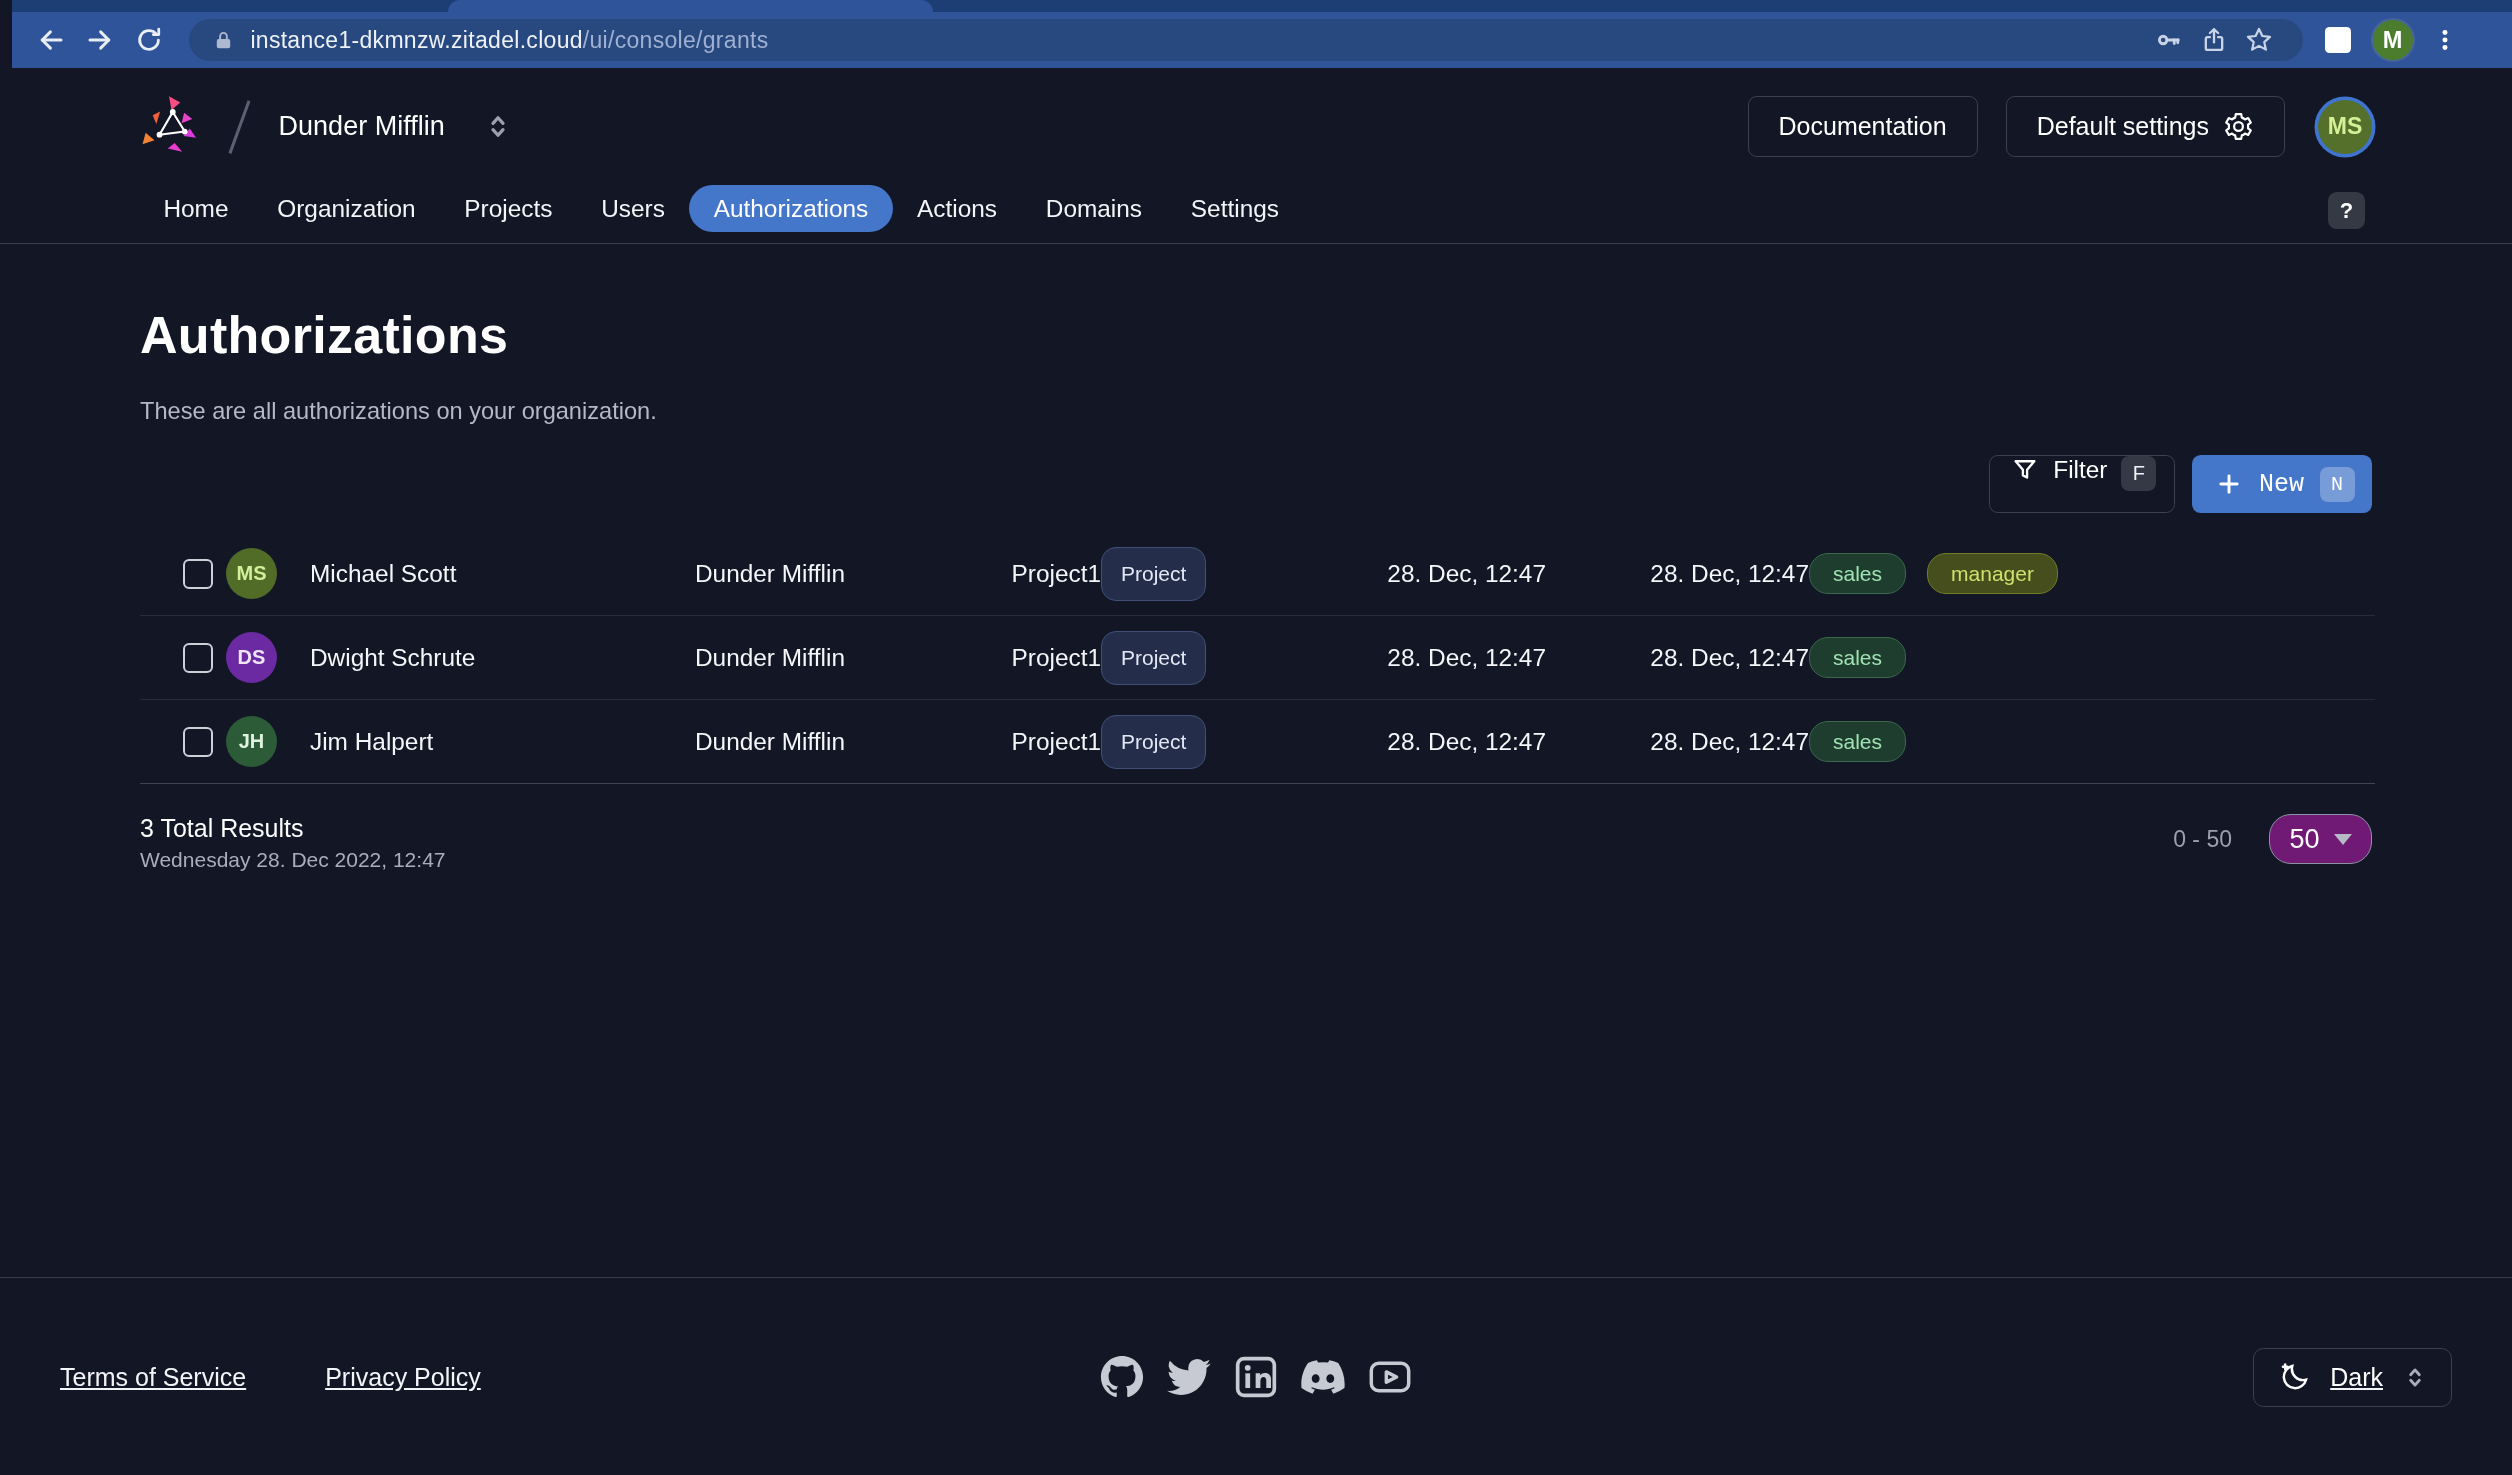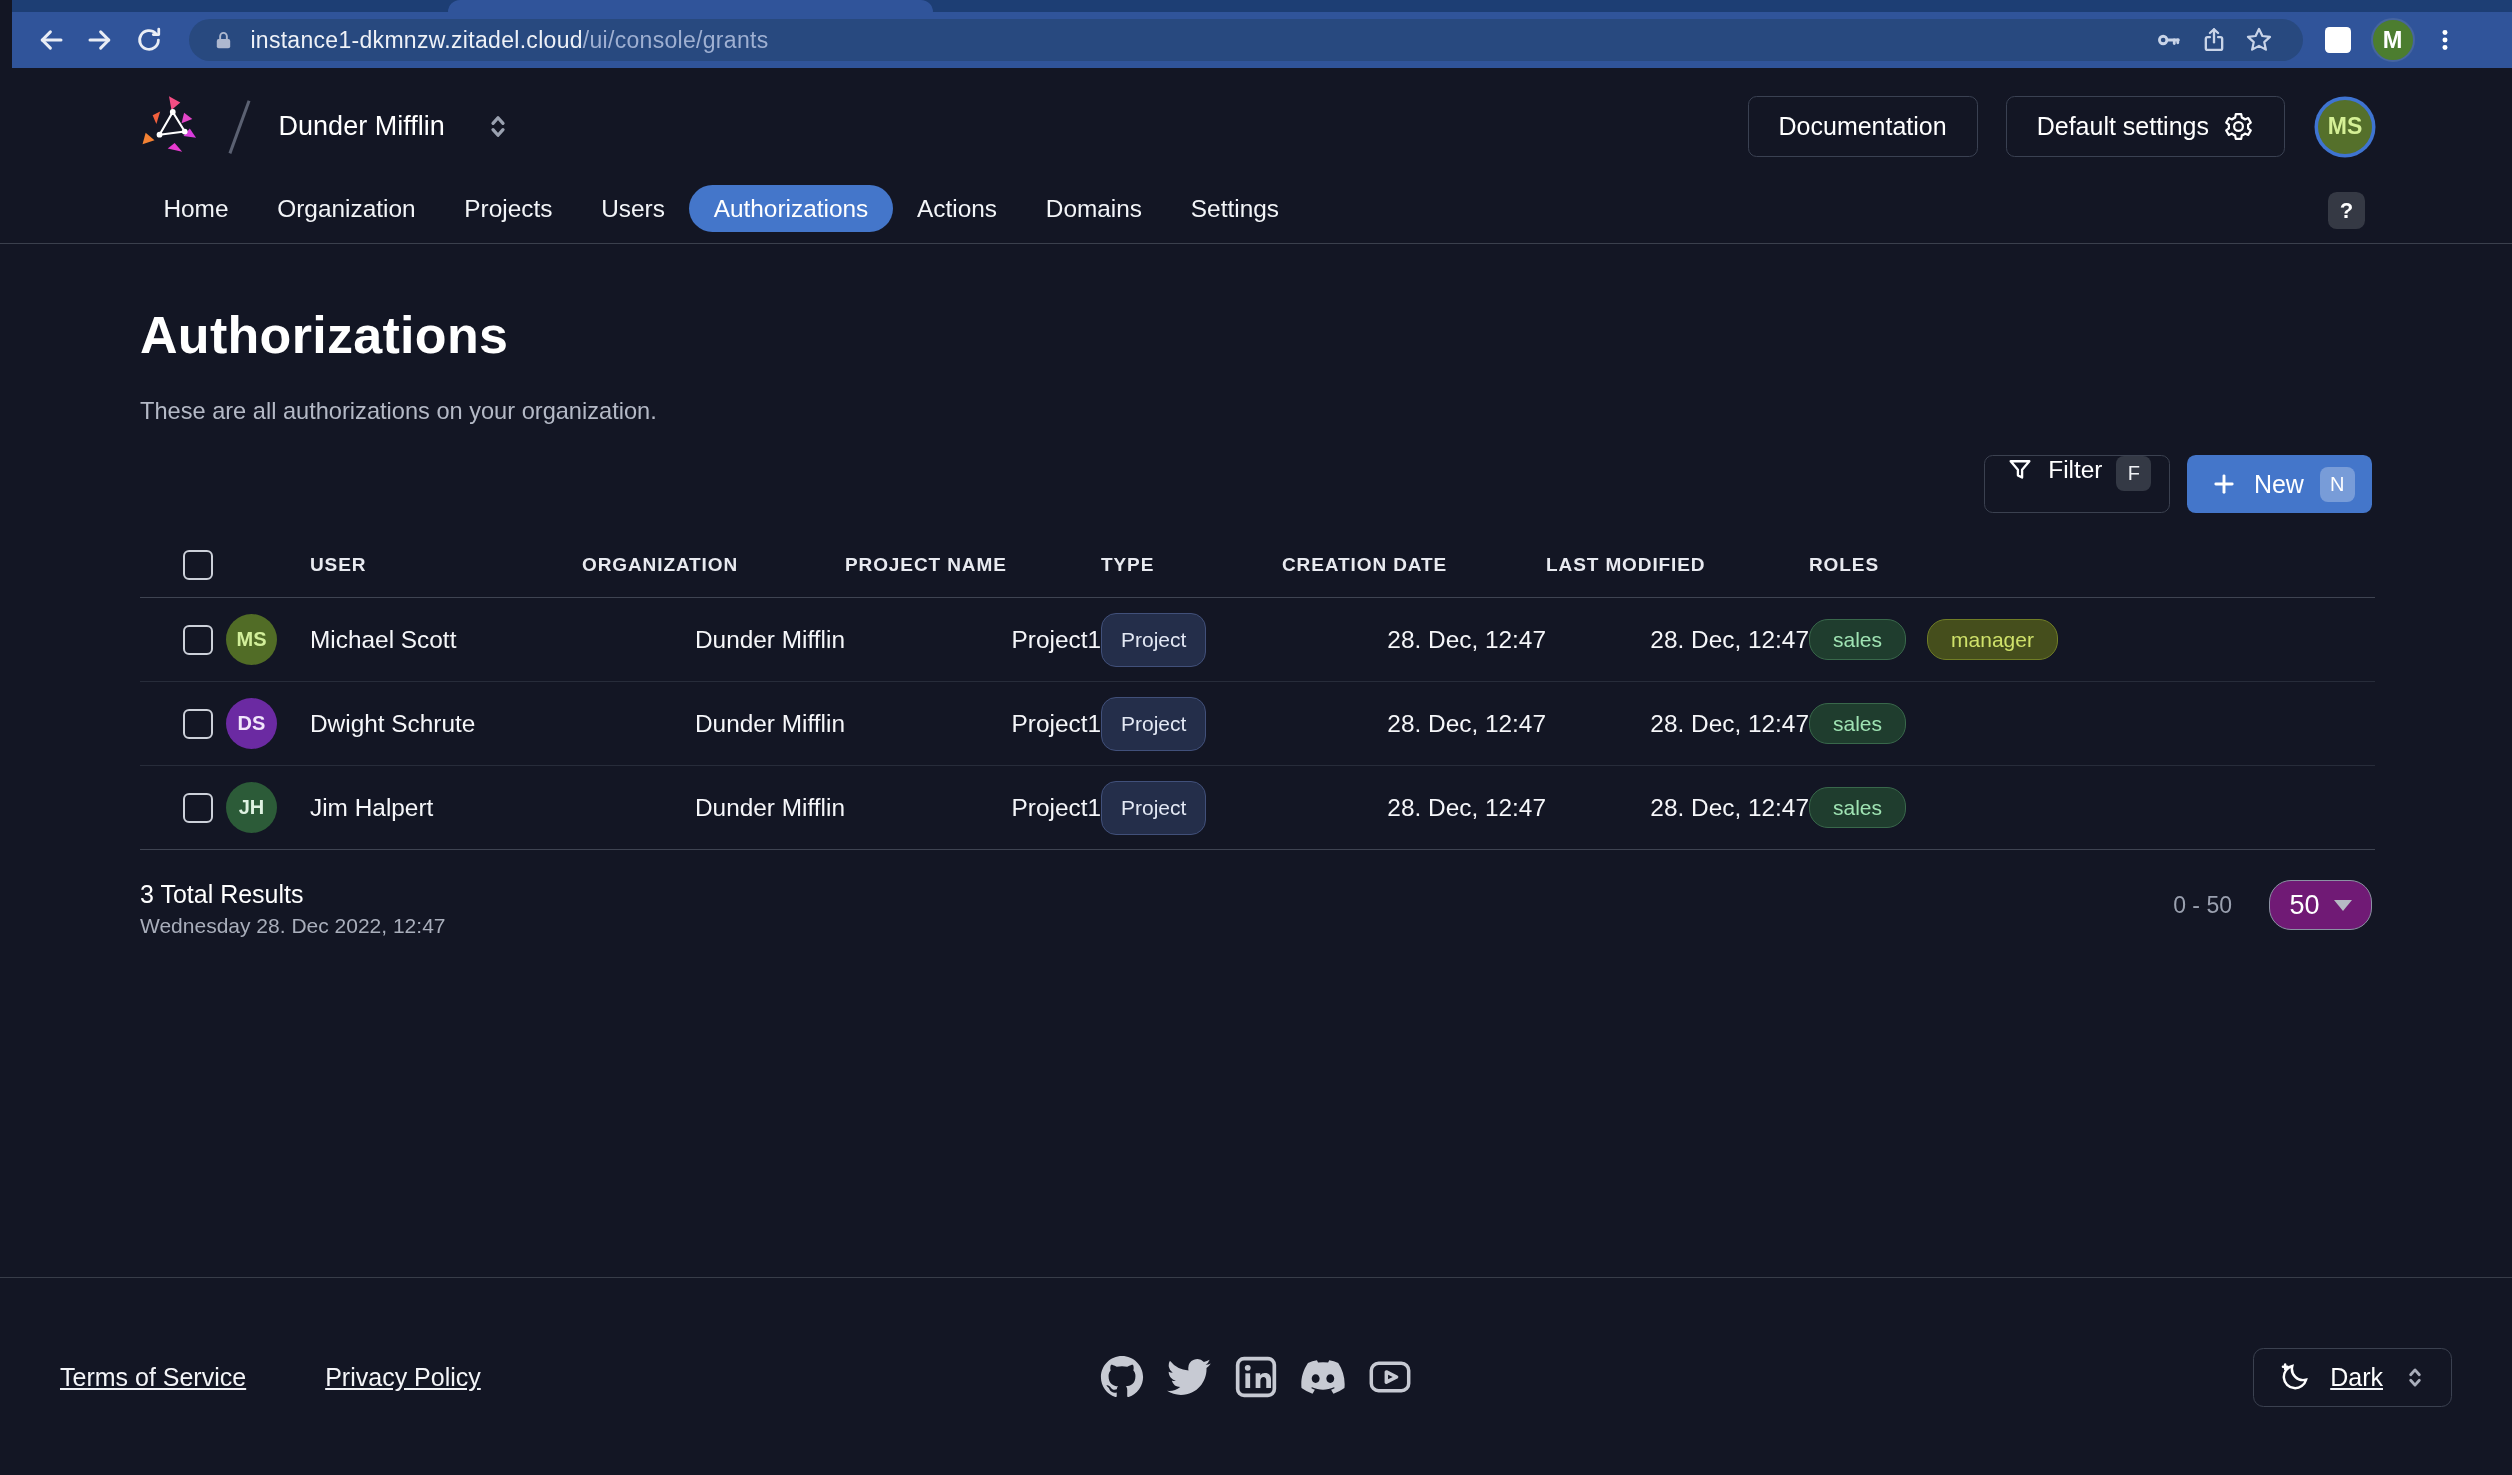--- a/index.html
+++ b/index.html
@@ -57,21 +57,21 @@
   .nav-item.active { color:#ffffff; }
   .help-btn { position:absolute; right:147px; top:7px; width:37px; height:37px; background:#353944; border-radius:8.7px; color:#fff; font-size:22px; font-weight:bold; display:flex; align-items:center; justify-content:center; }
 
   
   .content { position:absolute; top:244px; left:0; width:2512px; padding:0 140px; }
   .page-title { margin-top:61px; font-size:52px; font-weight:600; color:#ffffff; letter-spacing:0.3px; }
   .page-subtitle { margin-top:33px; font-size:23.6px; color:#b4b9c6; }
   .actions-row { margin-top:30px; height:58px; display:flex; justify-content:flex-end; align-items:center; gap:17.4px; }
   .filter-btn { height:58px; border:1.7px solid #3b4150; border-radius:8.7px; display:flex; gap:14px; padding:0 17.4px 0 21px; color:#fff; font-size:24.4px; background:transparent; }
   .shortcut { width:35px; height:35px; border-radius:7.9px; background:#343945; color:#f0f2f6; font-size:20px; display:flex; align-items:center; justify-content:center; }
-  .new-btn { height:58px; border:none; border-radius:8.7px; display:flex; align-items:center; gap:15.7px; padding:0 17.4px 0 23px; color:#fff; font-size:25px; }
+  .new-btn { height:58px; border:none; border-radius:8.7px; display:flex; align-items:center; gap:15.7px; padding:0 17.4px 0 23px; color:#fff; font-size:25px;font-family:Liberation Mono, monospace; }
   .new-btn .shortcut { background:rgba(255,255,255,0.28); color:#fff; }
 
   
   .table { margin-top:19px; width:2235px; }
   .trow { display:grid; grid-template-columns:86px 356px 263px 256px 181px 264px 263px 1fr; align-items:center; }
   .thead { height:66px; border-bottom:1.7px solid #3f4452; }
   .thead .th { font-size:19px; letter-spacing:0.9px; color:#e8eaf0; font-weight:bold; }
   .th-user { padding-left:84px; }
   .tbody-row { height:84px; border-bottom:1.7px solid #272c3a; }
   .tbody-row:last-child { border-bottom:1.7px solid #3f4452; }
@@ -243,32 +243,20 @@
             <path d="M12 5v14"></path>
             <path d="M5 12h14"></path>
           </svg>
       </span>
       <span>New</span>
       <span class="shortcut">N</span>
     </button>
   </div>
 
   <div class="table">
-    <div class="trow thead">
-      <div>
-          <div class="cb"></div>
-        </div>
-      <div class="th th-user">USER</div>
-      <div class="th">ORGANIZATION</div>
-      <div class="th">PROJECT NAME</div>
-      <div class="th">TYPE</div>
-      <div class="th">CREATION DATE</div>
-      <div class="th">LAST MODIFIED</div>
-      <div class="th">ROLES</div>
-    </div>
 
     <div class="trow tbody-row">
       <div>
           <div class="cb"></div>
         </div>
       <div class="user-cell">
         <div class="row-avatar" style="background-color: rgb(81, 108, 38); color: rgb(210, 239, 154);">MS</div>
         <span class="cell">Michael Scott</span>
       </div>
       <div class="cell">Dunder Mifflin</div>

